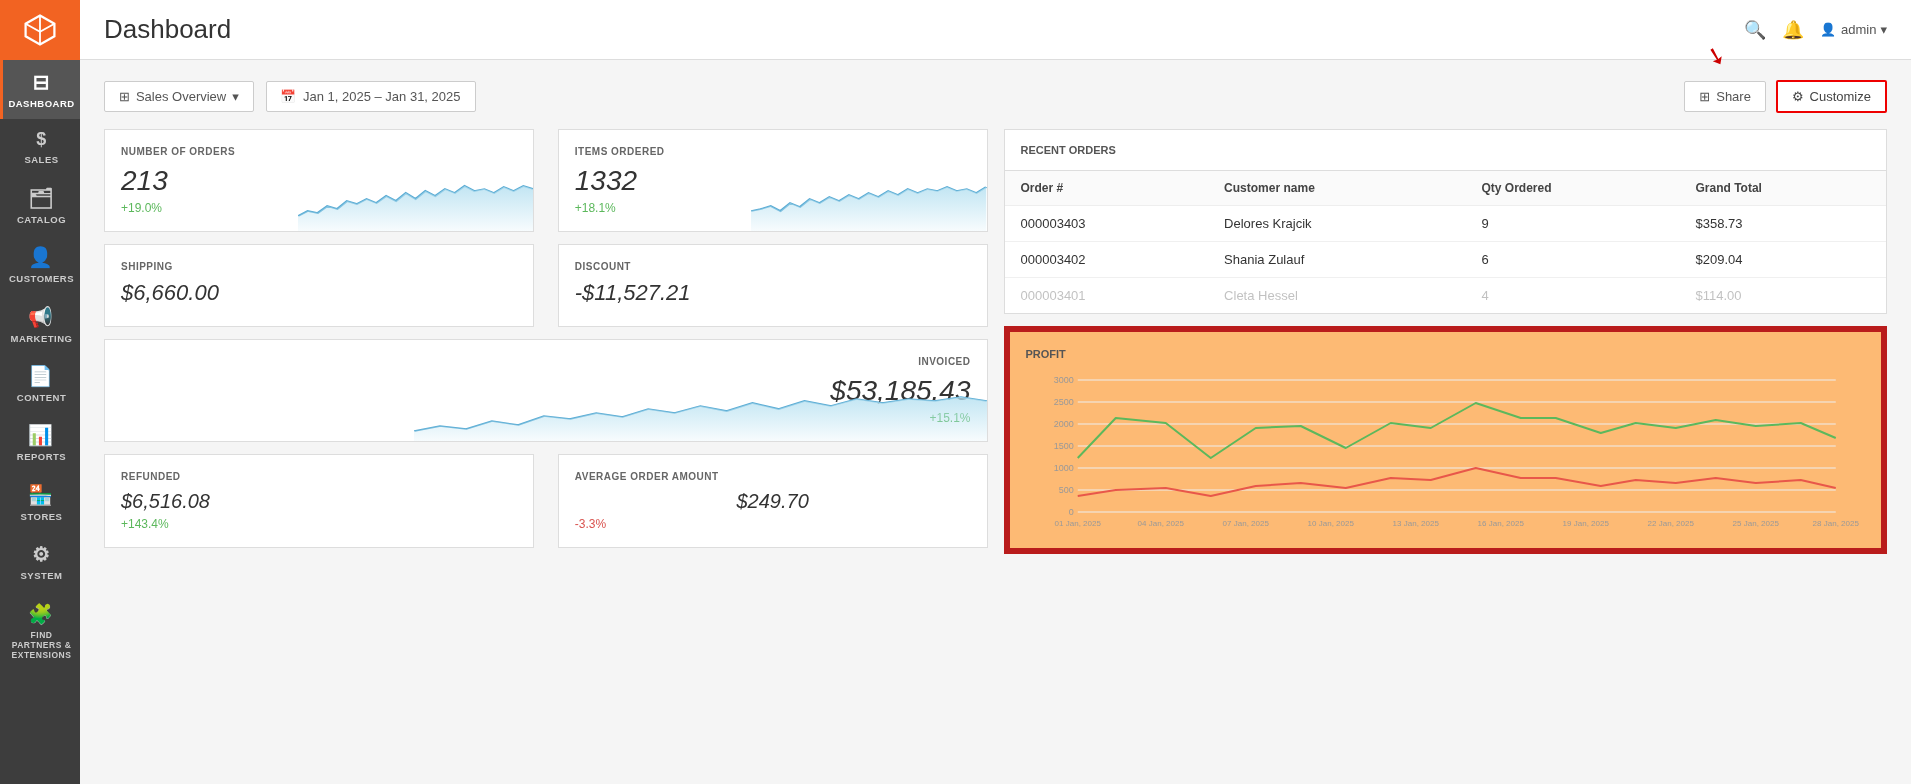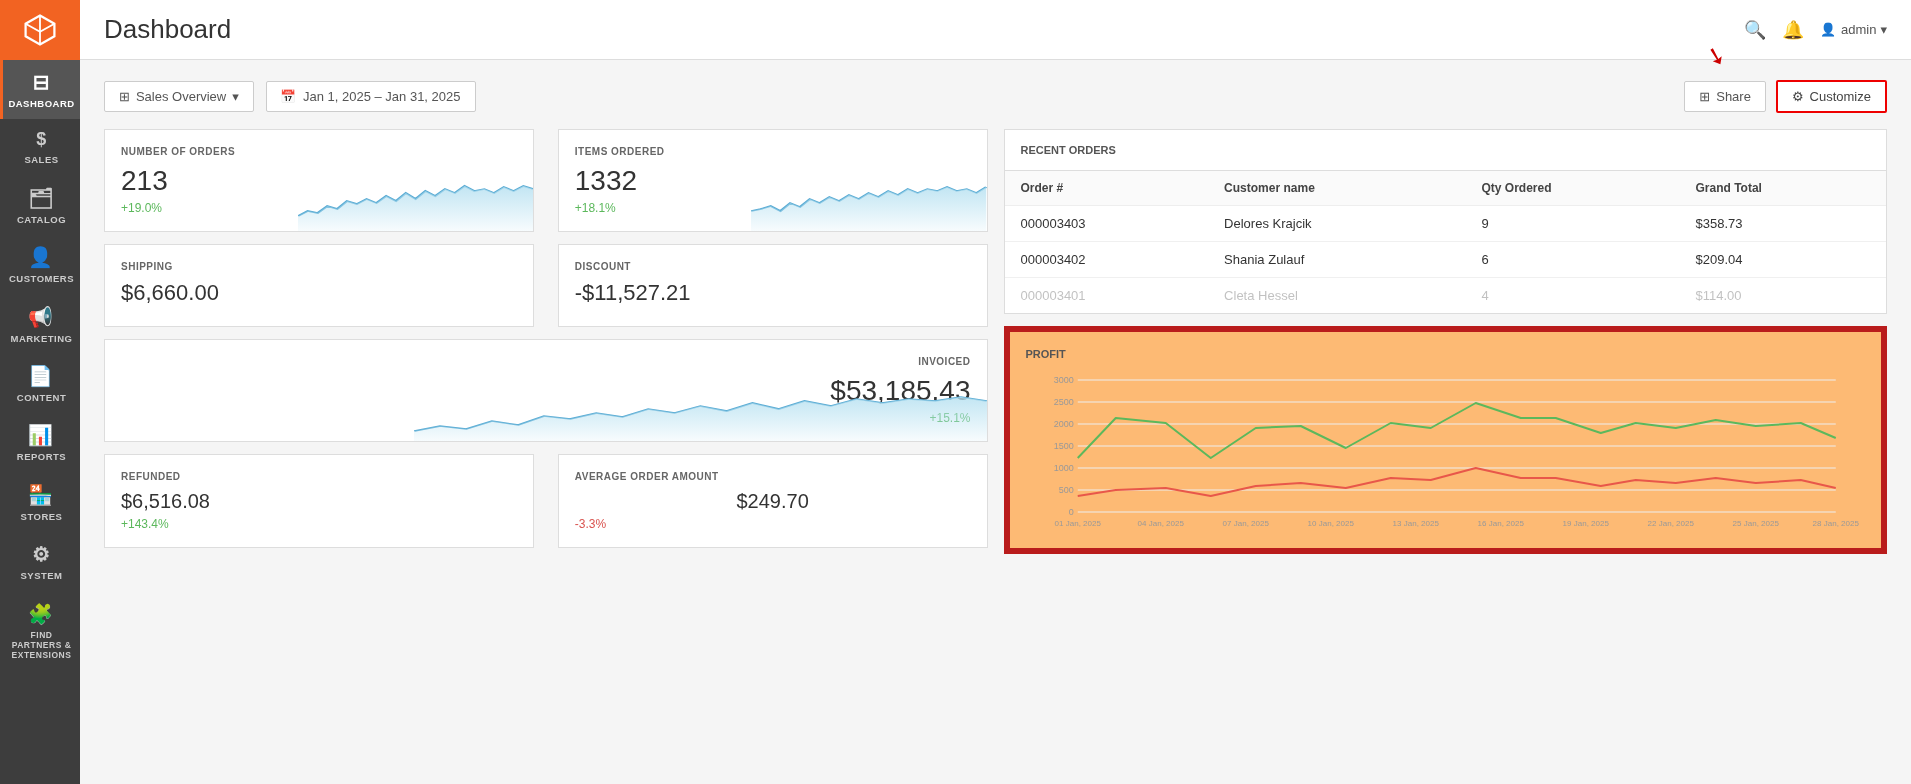--- a/index.html
+++ b/index.html
@@ -160,20 +160,21 @@
       color: #666;
       text-transform: uppercase;
       letter-spacing: 0.5px;
       margin-bottom: 8px;
     }
     .stat-card-value {
       font-size: 28px;
       font-weight: 300;
       color: #333;
       margin-bottom: 4px;
+      font-style: italic;
     }
     .stat-card-change.positive { color: #5cb85c; font-size: 12px; }
     .stat-card-change.negative { color: #d9534f; font-size: 12px; }
     .stat-card-chart {
       position: absolute;
       right: 0; bottom: 0;
       width: 55%;
       height: 60px;
     }
 

